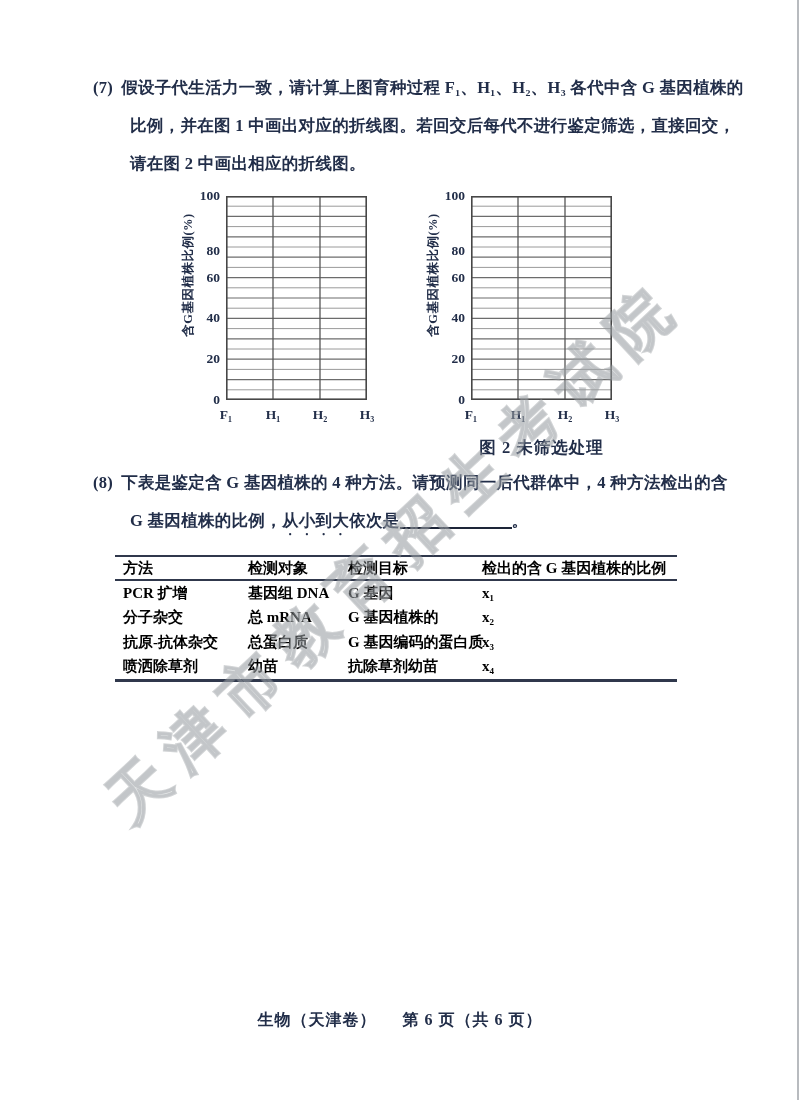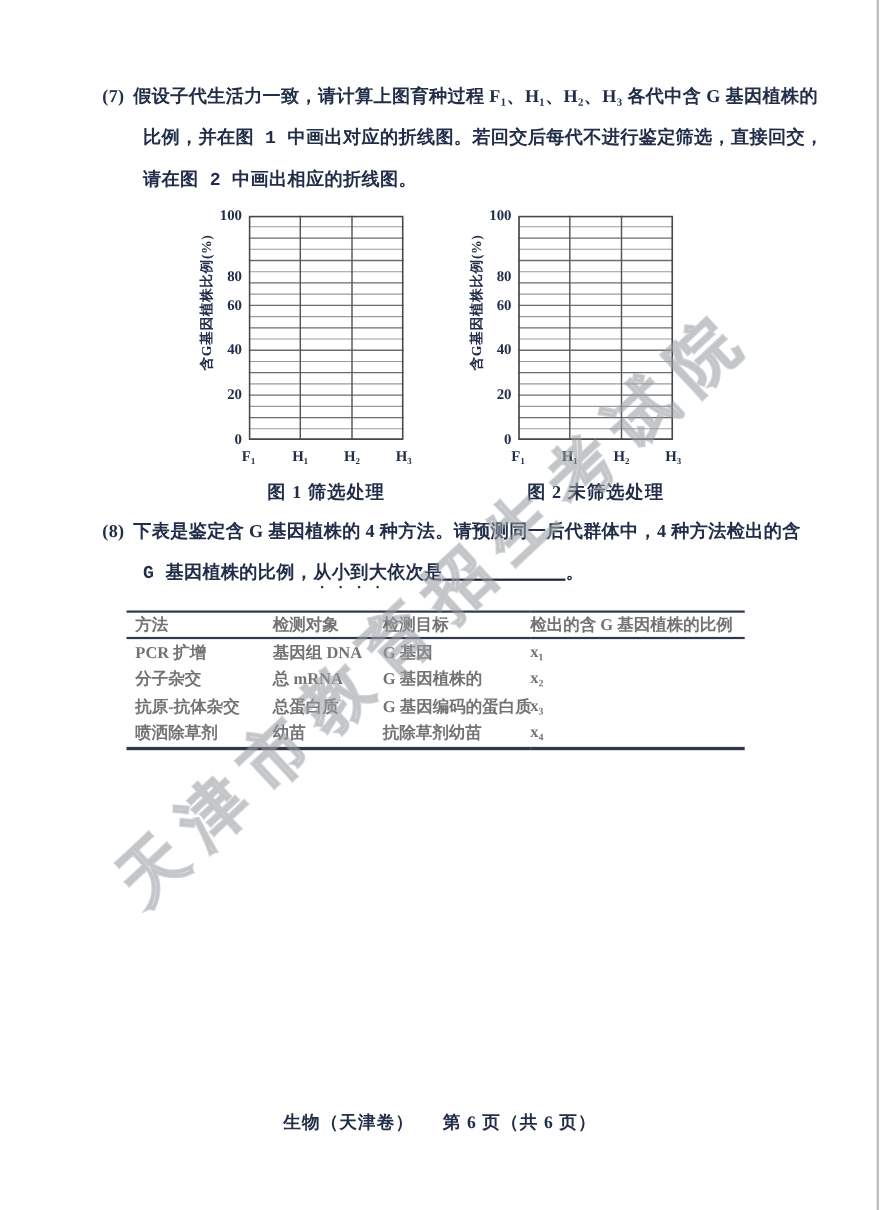--- a/index.html
+++ b/index.html
@@ -17,21 +17,21 @@
     font-size:60px;letter-spacing:16px;white-space:nowrap;font-weight:700;
     color:rgba(170,174,180,0.30);
     -webkit-text-stroke:2px rgba(148,152,158,0.42);
   }
 
   
   .qblock{position:absolute;left:93px;width:690px;}
   #q7{top:69px;}
   #q8{top:464px;}
   .q-line{font-size:16.5px;line-height:38px;letter-spacing:0.3px;white-space:nowrap;}
-  .indent{margin-left:37px;font-family:Liberation Mono, monospace;}
+  .indent{margin-left:37px;}
   .qnum{margin-right:8px;}
   .emph{
     -webkit-text-emphasis:filled dot;-webkit-text-emphasis-position:under;
     text-emphasis:filled dot;text-emphasis-position:under right;
   }
   .blank{
     display:inline-block;width:112px;height:1em;
     border-bottom:2.5px solid #1d2538;vertical-align:-3px;
   }
 
@@ -46,21 +46,21 @@
   }
   .ytick{position:absolute;left:0;width:50px;text-align:right;font-size:13.5px;height:18px;line-height:18px;}
   .t100{top:-3px}.t80{top:52px}.t60{top:79px}.t40{top:119px}.t20{top:160px}.t0{top:201px}
   .xtick{position:absolute;top:216px;width:44px;height:18px;line-height:18px;text-align:center;font-size:13.5px;}
   .x0{left:34px}.x1{left:81px}.x2{left:128px}.x3{left:175px}
   .caption{position:absolute;top:247px;left:26px;width:201px;text-align:center;font-size:16.5px;letter-spacing:1px;white-space:nowrap;}
 
   
   .methods{
     position:absolute;top:555px;left:115px;width:562px;
-    border-collapse:collapse;table-layout:fixed;font-size:15px;color:#737373;
+    border-collapse:collapse;table-layout:fixed;font-size:15px;color:#000000;
     border-top:2px solid #30384c;border-bottom:3px solid #30384c;
   }
   .methods col.c1{width:125px}.methods col.c2{width:100px}
   .methods col.c3{width:142px}.methods col.c4{width:195px}
   .methods thead tr{height:24px;border-bottom:2.5px solid #30384c;}
   .methods tbody tr{height:25px;}
   .methods th,.methods td{font-weight:700;padding:0 0 0 8px;text-align:left;white-space:nowrap;}
   .methods th:last-child,.methods td:last-child{text-align:left;padding:0;margin-left:38px;}
 
   .closing{position:absolute;top:693px;left:120px;font-size:16.5px;letter-spacing:0.3px;white-space:nowrap;}
@@ -110,21 +110,20 @@
         <line x1="0" y1="20.400000000000006" x2="141" y2="20.400000000000006" stroke="#6c6c6c" stroke-width="1.2"></line>
         <line x1="0" y1="10.200000000000017" x2="141" y2="10.200000000000017" stroke="#9a9a9a" stroke-width="1"></line>
         <line x1="47" y1="0" x2="47" y2="204" stroke="#555555" stroke-width="1.3"></line>
         <line x1="94" y1="0" x2="94" y2="204" stroke="#555555" stroke-width="1.3"></line>
         <rect x="0.8" y="0.8" width="139.4" height="202.4" fill="none" stroke="#474747" stroke-width="1.6"></rect>
       </svg>
     <span class="xtick x0">F₁</span>
     <span class="xtick x1">H₁</span>
     <span class="xtick x2">H₂</span>
     <span class="xtick x3">H₃</span>
-    <div class="caption">图 1 筛选处理</div>
   </div>
 
   <div class="chart" id="chart2">
     <span class="ylabel">含G基因植株比例(%)</span>
     <span class="ytick t100">100</span>
     <span class="ytick t80">80</span>
     <span class="ytick t60">60</span>
     <span class="ytick t40">40</span>
     <span class="ytick t20">20</span>
     <span class="ytick t0">0</span>

